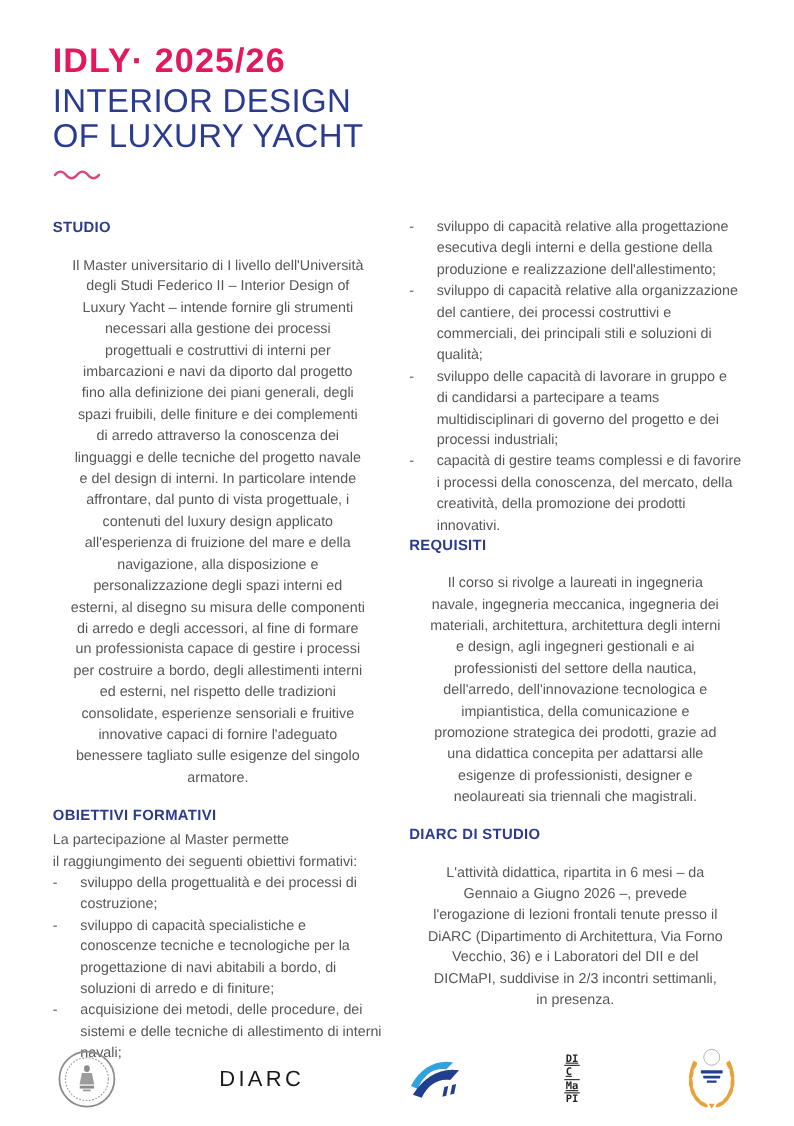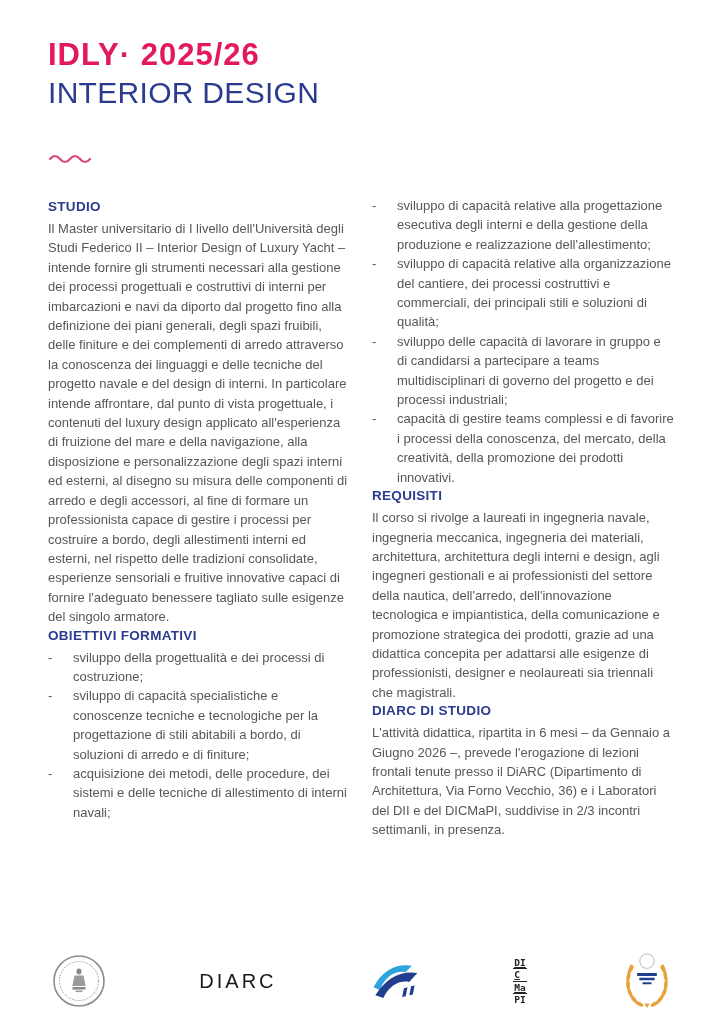--- a/index.html
+++ b/index.html
@@ -27,21 +27,21 @@
   .title-block{margin-top:5px;}
   .wave{position:absolute; left:48px; top:150px;}
   
   .col{position:absolute; font-size:13px; line-height:19.4px; color:var(--body);}
   .col-left{left:48px; top:198px; width:300px;}
   .col-right{left:372px; top:196px; width:302px;}
   h2.sec{
     font-size:13.5px; font-weight:bold; color:var(--blue);
     letter-spacing:0.3px; margin:0 0 4px 0; line-height:17px;
   }
-  p.body{margin:0;}
+  p.body{margin:16px;text-align:center;}
   .intro span{display:block;}
   .dash-list{list-style:none; margin:0; padding:0;}
   .dash-list li{display:flex;}
   .dash{flex:0 0 25px;}
   .li-text{flex:1;}
   .mt-obiettivi{margin-top:27px;}
   .mt-requisiti{margin-top:33px;}
   .mt-piano{margin-top:26px;}
   
   .logos{
@@ -63,42 +63,47 @@
 </style>
 </head>
 <body>
 
 <div class="page">
 
   <div class="brand">
     <div class="logo-line">IDLY· 2025/26</div>
     <div class="title-block">
       <div class="title-line">INTERIOR DESIGN</div>
+      <div class="title-line">OF LUXURY YACHT</div>
     </div>
   </div>
 
   <div class="wave">
     <svg width="46" height="16" viewBox="0 0 46 16">
       <path d="M2 9 Q7 3 12 9 T22 9 T32 9 T42 9" fill="none" stroke="#D9487E" stroke-width="2.2" stroke-linecap="round"></path>
     </svg>
   </div>
 
   <div class="col col-left">
     <h2 class="sec">STUDIO</h2>
     <p class="body">Il Master universitario di I livello dell'Università degli Studi Federico II – Interior Design of Luxury Yacht – intende fornire gli strumenti necessari alla gestione dei processi progettuali e costruttivi di interni per imbarcazioni e navi da diporto dal progetto fino alla definizione dei piani generali, degli spazi fruibili, delle finiture e dei complementi di arredo attraverso la conoscenza dei linguaggi e delle tecniche del progetto navale e del design di interni. In particolare intende affrontare, dal punto di vista progettuale, i contenuti del luxury design applicato all'esperienza di fruizione del mare e della navigazione, alla disposizione e personalizzazione degli spazi interni ed esterni, al disegno su misura delle componenti di arredo e degli accessori, al fine di formare un professionista capace di gestire i processi per costruire a bordo, degli allestimenti interni ed esterni, nel rispetto delle tradizioni consolidate, esperienze sensoriali e fruitive innovative capaci di fornire l'adeguato benessere tagliato sulle esigenze del singolo armatore.</p>
 
     <h2 class="sec mt-obiettivi">OBIETTIVI FORMATIVI</h2>
+    <div class="intro">
+      <span>La partecipazione al Master permette</span>
+      <span>il raggiungimento dei seguenti obiettivi formativi:</span>
+    </div>
     <ul class="dash-list">
       <li>
         <span class="dash">-</span>
         <span class="li-text">sviluppo della progettualità e dei processi di costruzione;</span>
       </li>
       <li>
         <span class="dash">-</span>
-        <span class="li-text">sviluppo di capacità specialistiche e conoscenze tecniche e tecnologiche per la progettazione di stili abitabili a bordo, di soluzioni di arredo e di finiture;</span>
+        <span class="li-text">sviluppo di capacità specialistiche e conoscenze tecniche e tecnologiche per la progettazione di navi abitabili a bordo, di soluzioni di arredo e di finiture;</span>
       </li>
       <li>
         <span class="dash">-</span>
         <span class="li-text">acquisizione dei metodi, delle procedure, dei sistemi e delle tecniche di allestimento di interni navali;</span>
       </li>
     </ul>
   </div>
 
   <div class="col col-right">
     <ul class="dash-list">

